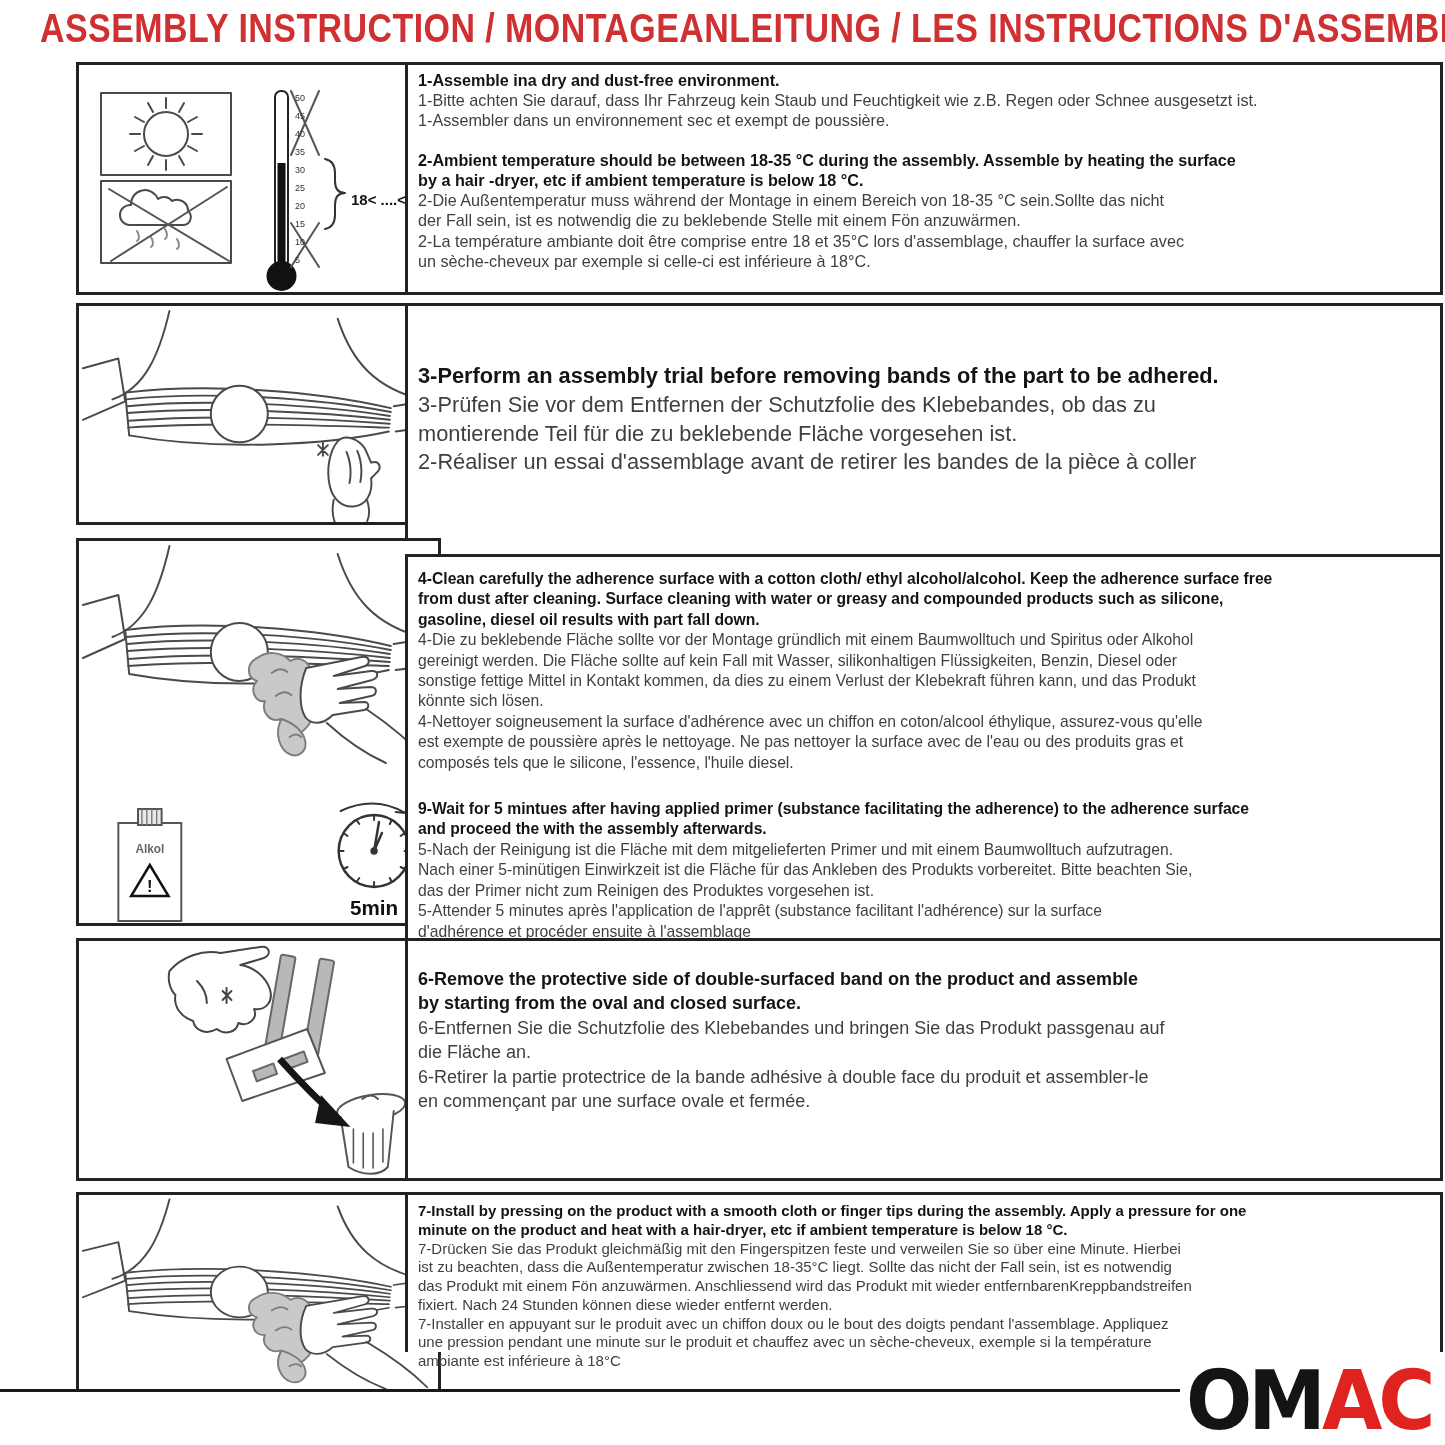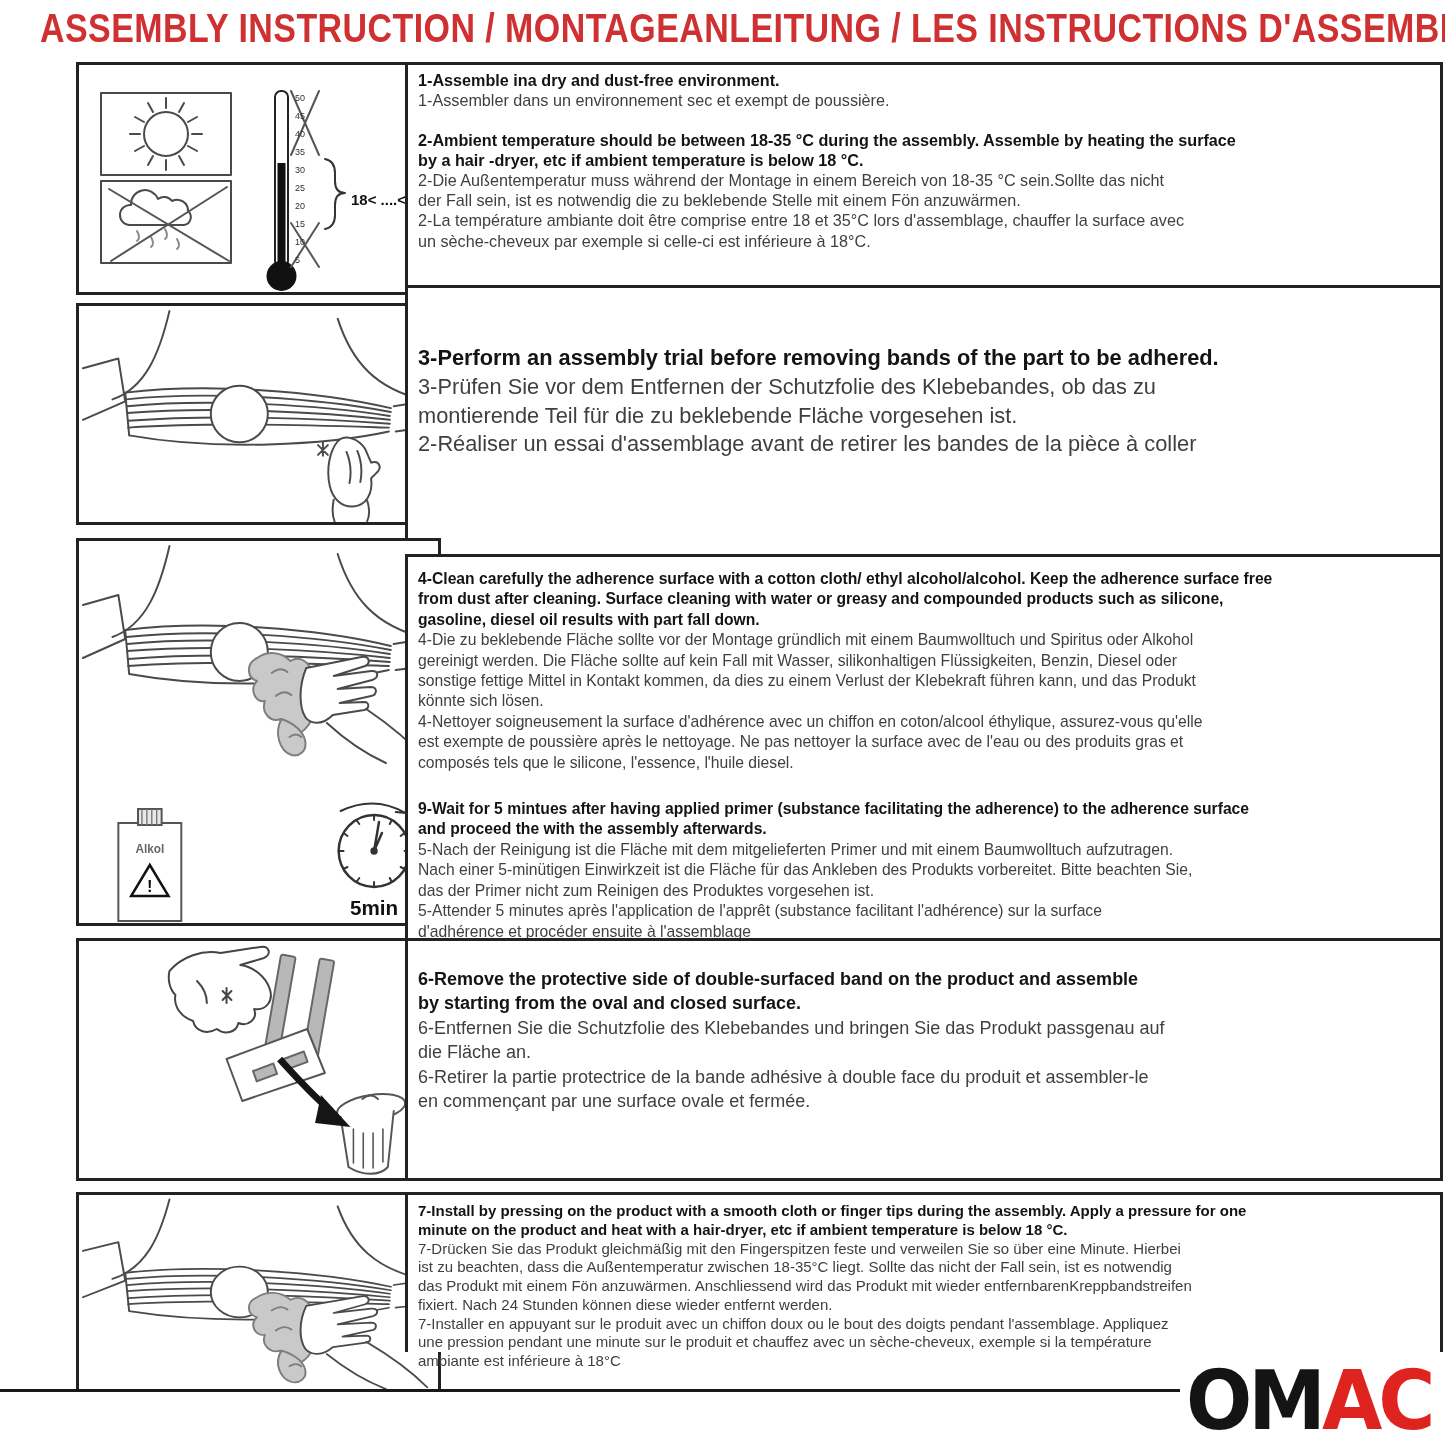--- a/index.html
+++ b/index.html
@@ -67,20 +67,21 @@
         <text x="216" y="144">20</text>
         <text x="216" y="162">15</text>
         <text x="216" y="180">10</text>
         <text x="216" y="198">5</text>
       </g>
       <text x="272" y="140" font-size="15" font-weight="600" fill="#111">18&lt; ....&lt;35 C</text>
     </svg>
   </div>
   <div class="box textbox t1" style="top:62px;height:233px;">
     <p class="b">1-Assemble ina dry and dust-free environment.</p>
+    <p>1-Bitte achten Sie darauf, dass Ihr Fahrzeug kein Staub und Feuchtigkeit wie z.B. Regen oder Schnee ausgesetzt ist.</p>
     <p>1-Assembler dans un environnement sec et exempt de poussière.</p>
     <div class="sp20"></div>
     <p class="b">2-Ambient temperature should be between 18-35 °C  during the assembly. Assemble by heating the surface
 by a hair -dryer, etc if ambient temperature is below 18 °C.</p>
     <p>2-Die Außentemperatur muss während der Montage in einem Bereich von 18-35 °C  sein.Sollte das nicht
 der Fall sein, ist es notwendig die zu beklebende Stelle mit einem Fön anzuwärmen.</p>
     <p>2-La température ambiante doit être comprise entre 18 et 35°C lors d'assemblage, chauffer la surface avec
 un sèche-cheveux par exemple si celle-ci est inférieure à 18°C.</p>
   </div>
 
@@ -93,21 +94,21 @@
         <path d="M47 89 C130 79 242 87 317 105 M51 133 C140 149 252 143 315 129 M47 89 L51 133"></path>
         <path d="M48 96 C132 87 244 95 317 109 M49 103 C134 95 246 102 316 113 M49 110 C136 103 247 109 316 117 M50 118 C138 111 248 116 316 121 M50 125 C139 119 249 123 315 125"></path>
         <circle cx="163" cy="111" r="29" fill="#fff"></circle>
         <path d="M320 103 L364 96 M322 129 C342 127 356 122 364 119 M348 97 C337 118 341 140 360 155"></path>
         <path d="M243 143 l10 10 M253 143 l-10 10 M248 140 v14"></path>
         <path d="M263 139 C255 149 251 167 255 185 C258 199 268 207 279 206 C292 205 299 193 297 177 L302 172 C309 166 305 158 297 161 L291 147 C285 137 271 131 263 139 Z" fill="#fff"></path>
         <path d="M272 150 C276 160 277 172 275 182 M283 149 C287 159 288 171 286 181 M259 199 C257 209 258 217 260 222 M293 200 C296 210 295 217 293 221"></path>
       </g>
     </svg>
   </div>
-  <div class="box textbox t2" style="top:285px;height:274px;">
+  <div class="box textbox t2" style="top:303px;height:274px;">
     <p class="b">3-Perform an assembly trial before removing bands of the part to be adhered.</p>
     <p>3-Prüfen Sie vor dem Entfernen der Schutzfolie des Klebebandes, ob das zu
 montierende Teil für die zu beklebende Fläche vorgesehen ist.</p>
     <p>2-Réaliser un essai d'assemblage avant de retirer les bandes de la pièce à coller</p>
   </div>
 
   <div class="box imgbox" style="top:538px;height:388px;">
     <svg width="359" height="382" viewBox="0 0 365 382" preserveAspectRatio="none">
       <g stroke="#4a4a4a" stroke-width="2" fill="none" stroke-linecap="round" stroke-linejoin="round">
         <path d="M4 64 L40 54 L47 98 L4 117"></path>

